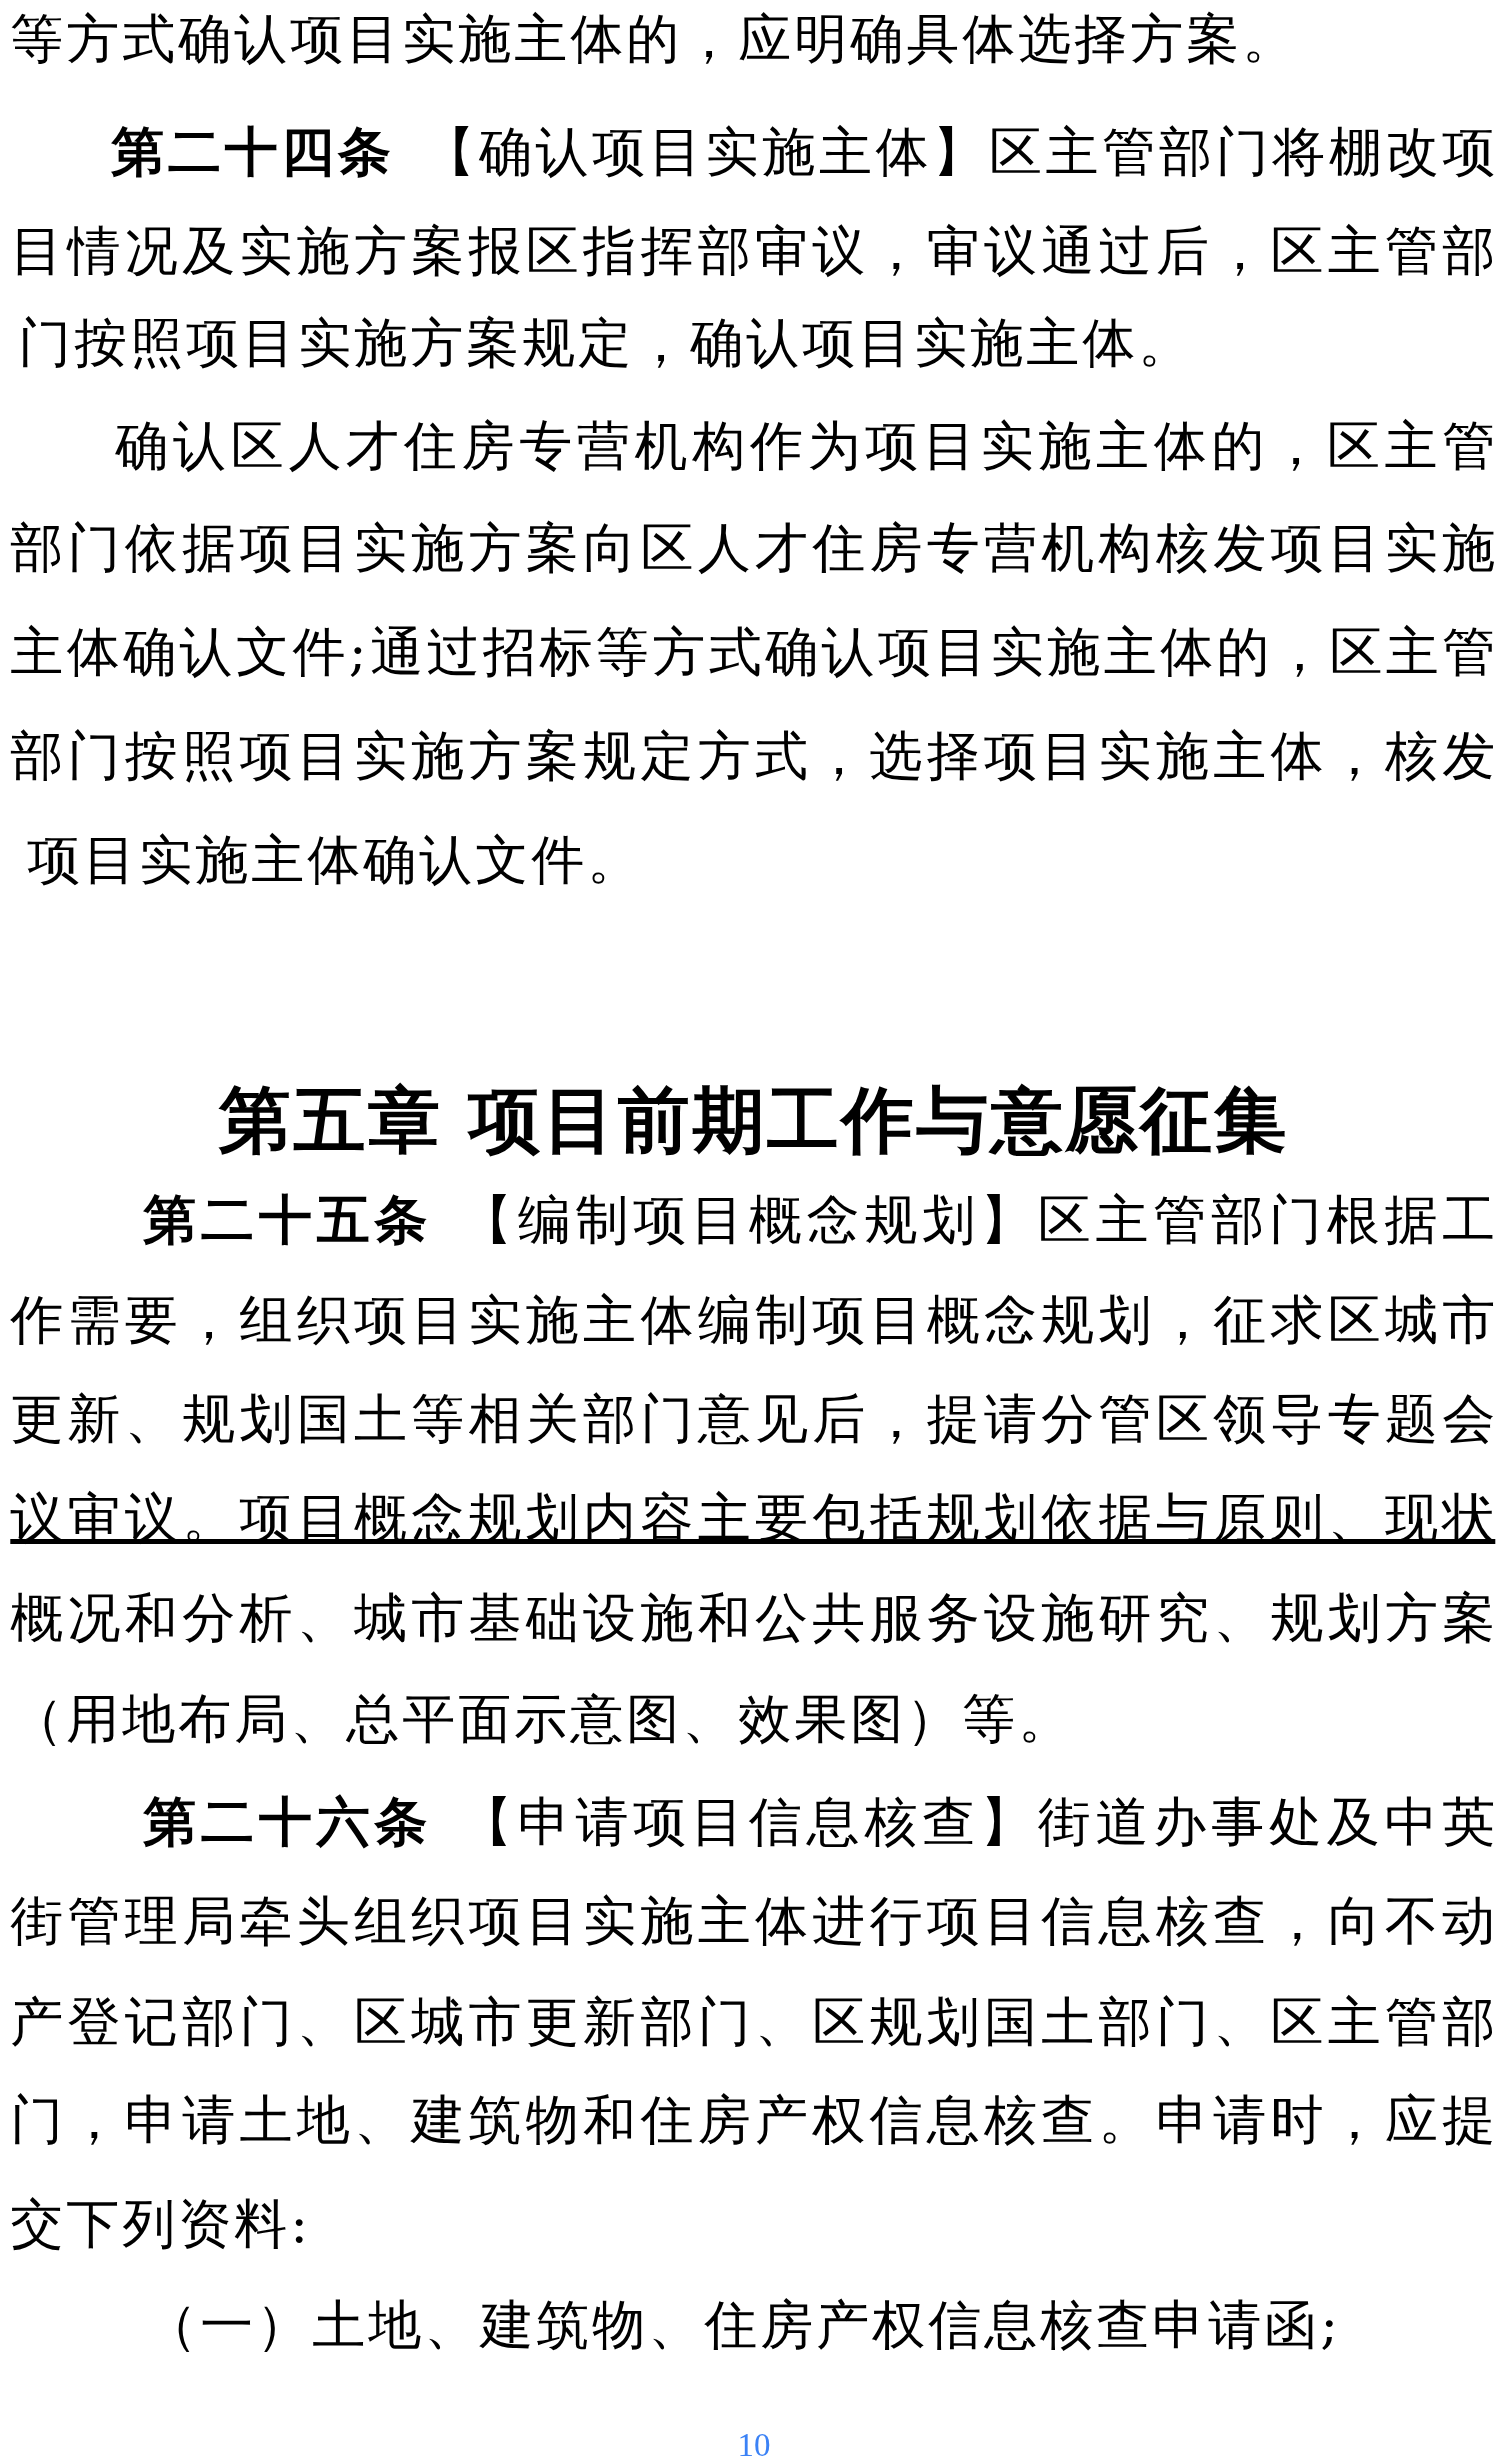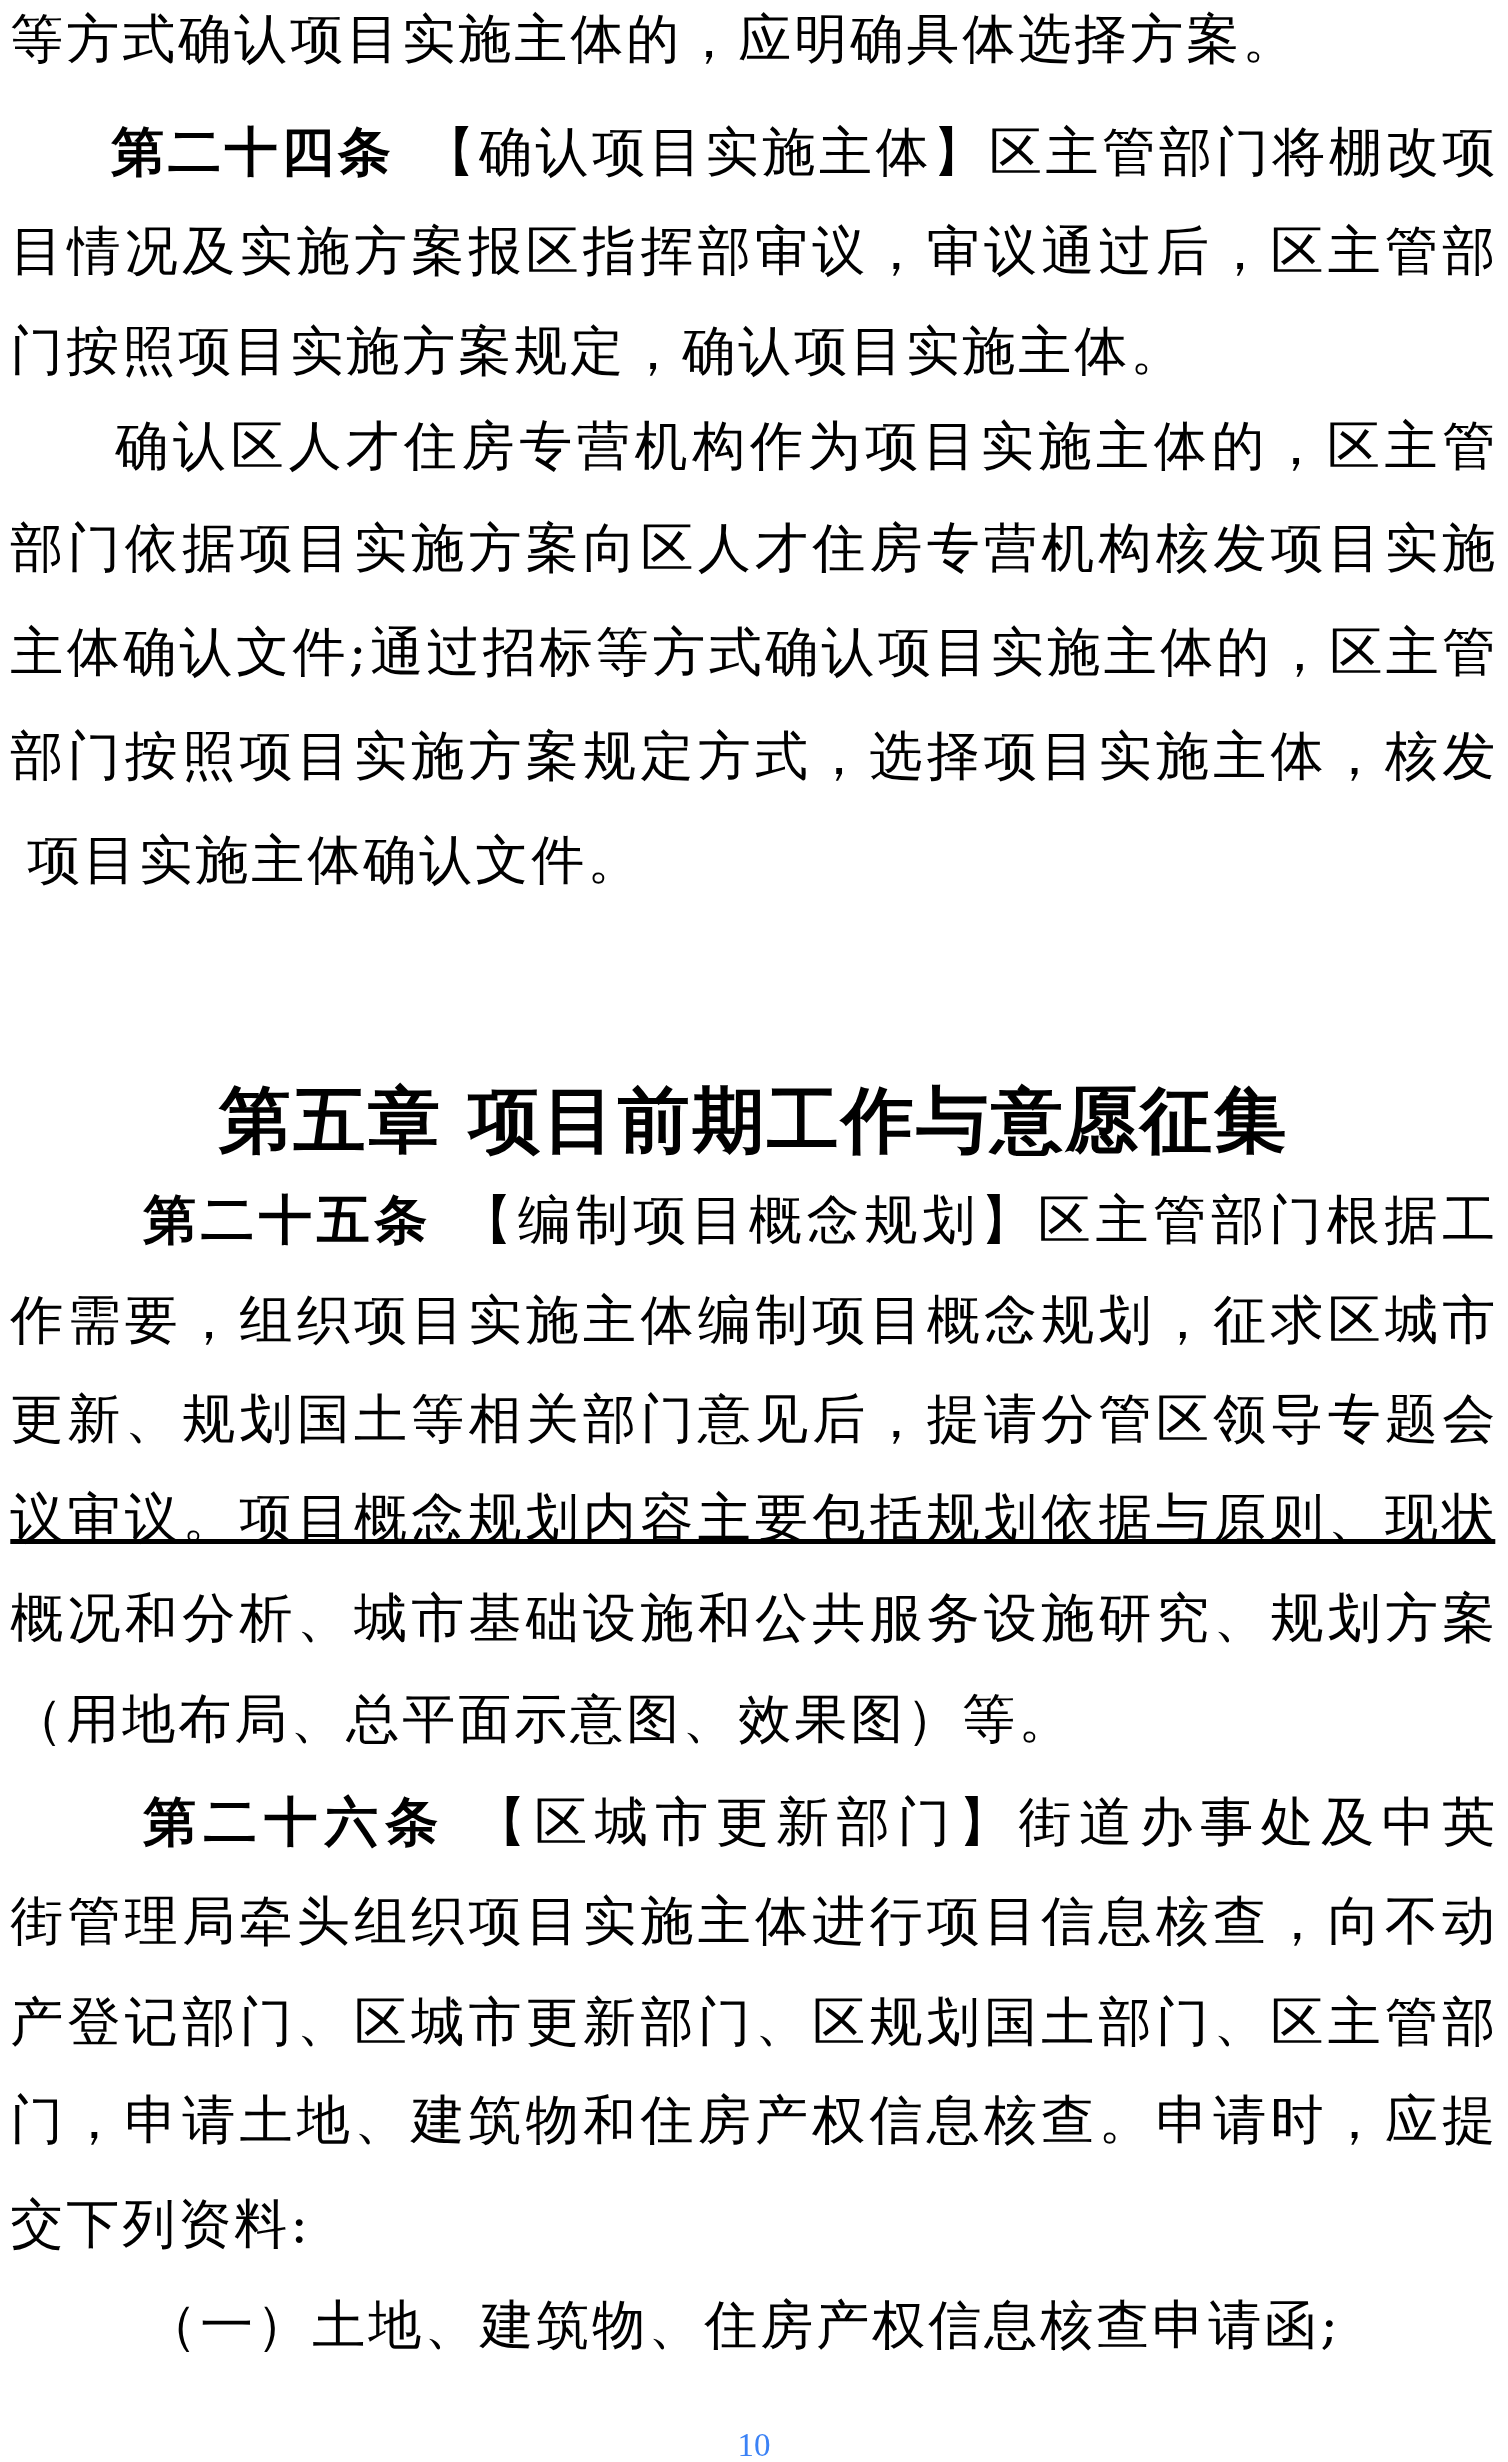--- a/index.html
+++ b/index.html
@@ -88,21 +88,21 @@
 <div class="page">
 
   <div class="line ragged" style="top:-11.2px;">
     <span>等方式确认项目实施主体的，应明确具体选择方案。</span>
   </div>
 
   <div class="line just" style="top:102px; padding-left:101px;"><span class="art-num">第二十四条</span><span class="art-title">【确认项目实施主体】</span><span>区主管部门将棚改项</span></div>
 
   <div class="line just" style="top:201px;"><span>目情况及实施方案报区指挥部审议，审议通过后，区主管部</span></div>
 
-  <div class="line ragged" style="top:301px;"><span>门按照项目实施方案规定，确认项目实施主体。</span></div>
+  <div class="line ragged" style="top:293px;margin-left:8px;"><span>门按照项目实施方案规定，确认项目实施主体。</span></div>
 
   <div class="line just" style="top:498px;"><span>部门依据项目实施方案向区人才住房专营机构核发项目实施</span></div>
 
   <div class="line just" style="top:396px; padding-left:105px;"><span>确认区人才住房专营机构作为项目实施主体的，区主管</span></div>
 
   <div class="line just" style="top:602px;"><span>主体确认文件;通过招标等方式确认项目实施主体的，区主管</span></div>
 
   <div class="line just" style="top:706px;"><span>部门按照项目实施方案规定方式，选择项目实施主体，核发</span></div>
 
   <div class="line ragged" style="top:810px;margin-left:17px;"><span>项目实施主体确认文件。</span></div>
@@ -114,21 +114,21 @@
   <div class="line just" style="top:1270px;"><span>作需要，组织项目实施主体编制项目概念规划，征求区城市</span></div>
 
   <div class="line just" style="top:1369px;"><span>更新、规划国土等相关部门意见后，提请分管区领导专题会</span></div>
 
   <div class="line just" style="top:1468px;text-decoration:underline;"><span>议审议。项目概念规划内容主要包括规划依据与原则、现状</span></div>
 
   <div class="line just" style="top:1568px;"><span>概况和分析、城市基础设施和公共服务设施研究、规划方案</span></div>
 
   <div class="line ragged" style="top:1669px;"><span>（用地布局、总平面示意图、效果图）等。</span></div>
 
-  <div class="line just" style="top:1772px; padding-left:133px;"><span class="art-num">第二十六条</span><span class="art-title">【区城市更新部门】</span><span>街道办事处及中英</span></div>
+  <div class="line just" style="top:1772px; padding-left:133px;"><span class="art-num">第二十六条</span><span class="art-title">【申请项目信息核查】</span><span>街道办事处及中英</span></div>
 
   <div class="line just" style="top:1871px;"><span>街管理局牵头组织项目实施主体进行项目信息核查，向不动</span></div>
 
   <div class="line just" style="top:1972px;"><span>产登记部门、区城市更新部门、区规划国土部门、区主管部</span></div>
 
   <div class="line just" style="top:2070px;"><span>门，申请土地、建筑物和住房产权信息核查。申请时，应提</span></div>
 
   <div class="line ragged" style="top:2174px;"><span>交下列资料:</span></div>
 
   <div class="line ragged" style="top:2275px; padding-left:134px;"><span>（一）土地、建筑物、住房产权信息核查申请函;</span></div>

